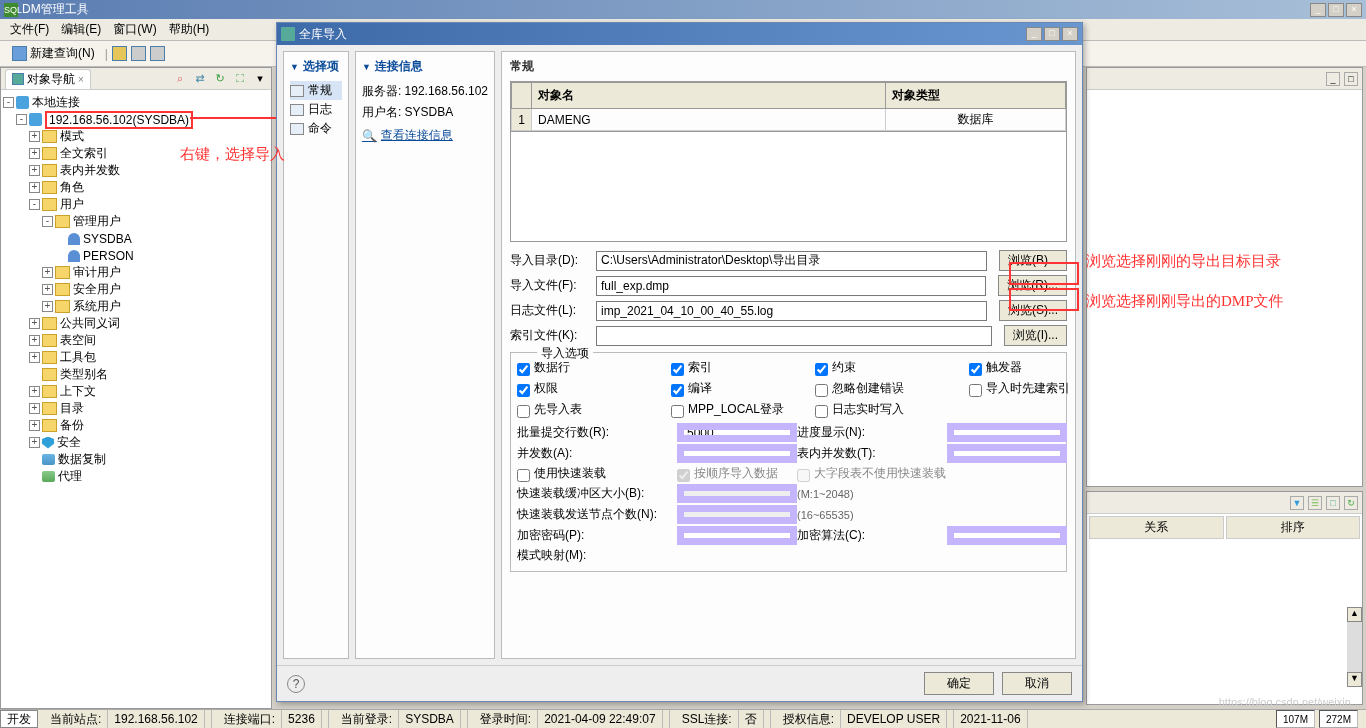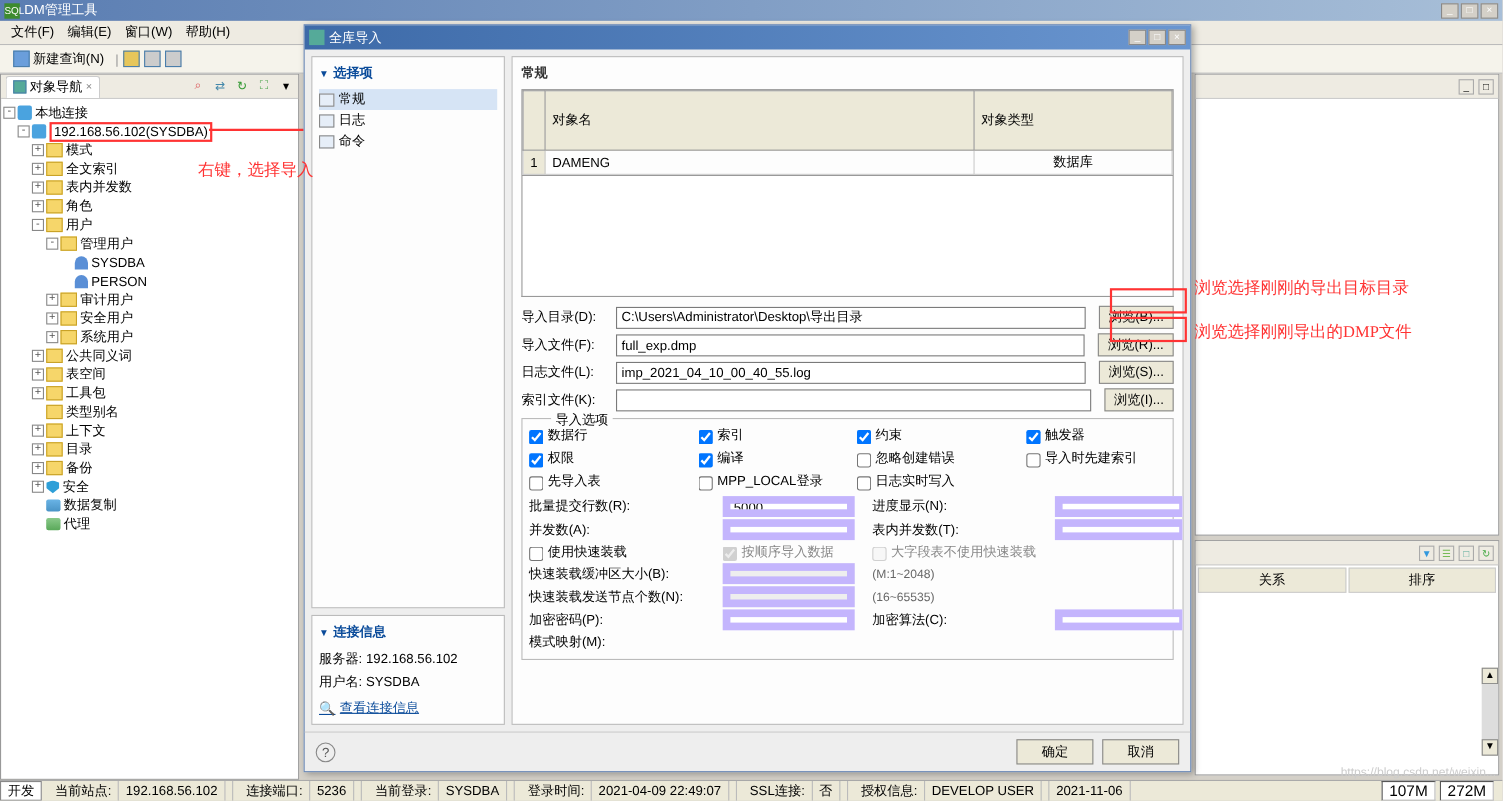--- a/index.html
+++ b/index.html
@@ -29,62 +29,62 @@
 .db-icon{width:13px;height:13px;background:#4aa3df;border-radius:2px;margin-right:3px}
 .user-icon{width:12px;height:12px;background:#5a8fd6;border-radius:50% 50% 0 0;margin-right:3px}
 .shield{width:12px;height:12px;background:#2e9fd8;clip-path:polygon(50% 0,100% 20%,100% 60%,50% 100%,0 60%,0 20%);margin-right:3px}
 .stack{width:13px;height:11px;background:linear-gradient(#6ab4e6,#4a94c6);border-radius:2px;margin-right:3px}
 .red-box{border:2px solid #f33;padding:0 2px}
 .arrow-svg{position:absolute;pointer-events:none;z-index:5}
 
 .dialog{position:absolute;left:276px;top:22px;width:807px;height:680px;background:#eeeeee;border:1px solid #6a88b5;box-shadow:2px 2px 6px rgba(0,0,0,.3);z-index:10;display:flex;flex-direction:column}
 .dlg-title{background:linear-gradient(90deg,#3d6aa8 0%,#6a96d0 100%);height:22px;color:#fff;display:flex;align-items:center;padding:0 4px}
 .dlg-body{flex:1;display:flex;padding:6px;gap:6px;overflow:hidden}
-.dlg-left{width:176px;display:flex;flex-direction:column;gap:6px}
+.dlg-left{width:212px;display:flex;gap:6px}
 .group-box{border:1px solid #bbb;background:#fdfdfd;padding:6px}
 .group-title{color:#0a4b9a;font-weight:bold;margin-bottom:6px;display:flex;align-items:center;gap:4px}
 .group-title::before{content:"▼";font-size:9px;color:#0a4b9a}
 .opt-item{display:flex;align-items:center;gap:4px;padding:1px 0;cursor:pointer}
 .opt-icon{width:14px;height:12px;border:1px solid #888;background:#e6eef8}
 .opt-item.sel{background:#d6e4f5}
 .link{color:#0a4b9a;text-decoration:underline;cursor:pointer;display:flex;align-items:center;gap:4px;margin-top:4px}
 .dlg-right{flex:1;border:1px solid #bbb;background:#fdfdfd;display:flex;flex-direction:column;overflow:hidden}
 .section-title{padding:6px 8px;font-weight:bold;color:#333}
 .data-table{border:1px solid #999;margin:0 8px}
 .data-table table{width:100%;border-collapse:collapse}
-.data-table th{background:#ece9d8;border:1px solid #999;padding:18px 6px;font-weight:normal;text-align:left;height:20px}
+.data-table th{background:#ece9d8;border:1px solid #999;padding:4px 6px;font-weight:bold;text-align:left;height:20px}
 .data-table td{border:1px solid #ccc;padding:2px 6px;height:20px}
 .data-table .rowh{background:#ece9d8;width:20px;text-align:center}
 .table-space{height:110px;border:1px solid #999;border-top:none;margin:0 8px;background:#fff}
 .form-row{display:flex;align-items:center;padding:2px 8px;gap:12px}
 .form-row label{width:74px}
 .form-row input[type=text]{flex:1;height:20px;border:1px solid #7a7a7a;padding:0 4px;background:#fff}
 .btn{height:21px;padding:0 8px;background:#ece9d8;border:1px solid #888;cursor:pointer}
 .fieldset{border:1px solid #bbb;margin:4px 8px;padding:6px;position:relative}
 .fieldset>legend{position:absolute;top:-8px;left:26px;background:#fdfdfd;padding:0 4px;font-size:12px}
 .check-grid{display:grid;grid-template-columns:150px 140px 150px 150px;gap:4px 4px}
 .chk{display:flex;align-items:flex-end;gap:4px}
 .chk input{width:13px;height:13px}
 .chk.dis{color:#888}
-.param-row{display:grid;grid-template-columns:160px 120px 150px 120px;gap:16px;align-items:center;padding:1px 0}
+.param-row{display:grid;grid-template-columns:160px 120px 150px 120px;gap:0;align-items:center;padding:1px 0}
 .param-row input[type=text]{height:19px;border:7px solid #c4b5fd;padding:0 3px}
 .hint{color:#666;font-size:11px}
 .red-ann{position:absolute;color:#f33;font-size:15px;z-index:20;font-family:SimSun}
 .red-box2{border:2px solid #f33;position:absolute;z-index:15;pointer-events:none}
 .dlg-foot{height:36px;border-top:1px solid #ccc;display:flex;align-items:center;padding:0 10px;gap:8px}
 .dlg-foot .help{width:18px;height:18px;border:1px solid #888;border-radius:50%;text-align:center;line-height:16px;color:#555;cursor:pointer}
 .foot-btn{width:70px;height:23px;background:#ece9d8;border:1px solid #888;cursor:pointer}
 
 .bg-panel{position:absolute;background:#fff;border:1px solid #999}
 .bg-tabs{background:#eeebe2;height:22px;display:flex;align-items:center;justify-content:flex-end;padding:0 4px;gap:4px;border-bottom:1px solid #ccc}
 .mini-icon{width:14px;height:14px;border:1px solid #aaa;cursor:pointer;font-size:9px;text-align:center;line-height:12px}
 .bg-grid th{background:#ece9d8;border:1px solid #ccc;padding:2px 8px;font-weight:normal}
 .statusbar{position:absolute;bottom:0;left:0;right:0;height:19px;background:#ece9d8;border-top:1px solid #aaa;display:flex;align-items:center;font-size:11px}
 .statusbar span{padding:0 6px;border-right:1px solid #bbb;height:100%;display:flex;align-items:center}
-.sb-box{background:#fff;border:1px inset #aaa;padding:0 3px;margin:0 2px;font-size:14px}
+.sb-box{background:#fff;border:1px inset #aaa;padding:0 3px;margin:0 2px;font-size:10px}
 .watermark{position:absolute;right:6px;bottom:20px;color:#ccc;font-size:11px;z-index:1}
 </style>
 </head>
 <body>
 
 <div class="titlebar">
   <div class="icon">SQL</div>
   <span>DM管理工具</span>
   <div class="win-controls">
     <div class="win-btn">_</div>

